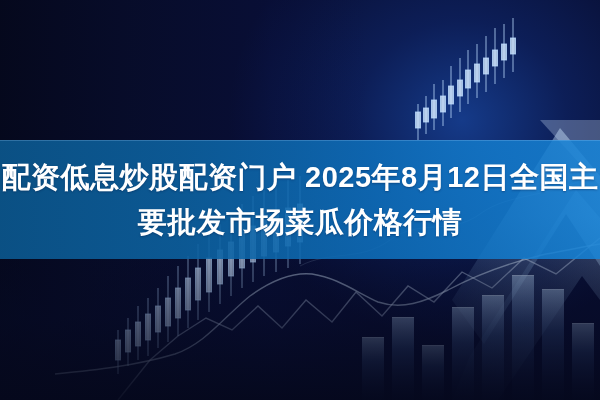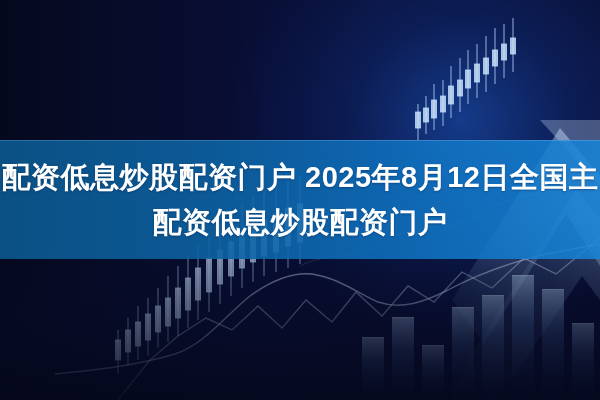--- a/index.html
+++ b/index.html
@@ -287,16 +287,16 @@
   </div>
 
   <div class="bg-bottom-fade"></div>
 
   <div class="band">
     <div class="band-top-edge"></div>
   </div>
 
   <div class="title-block">
     <div class="title-line">配资低息炒股配资门户 2025年8月12日全国主</div>
-    <div class="title-line">配资低息炒股配资门户</div>
+    <div class="title-line">要批发市场菜瓜价格行情</div>
   </div>
 
 </div>
 
 </body></html>

